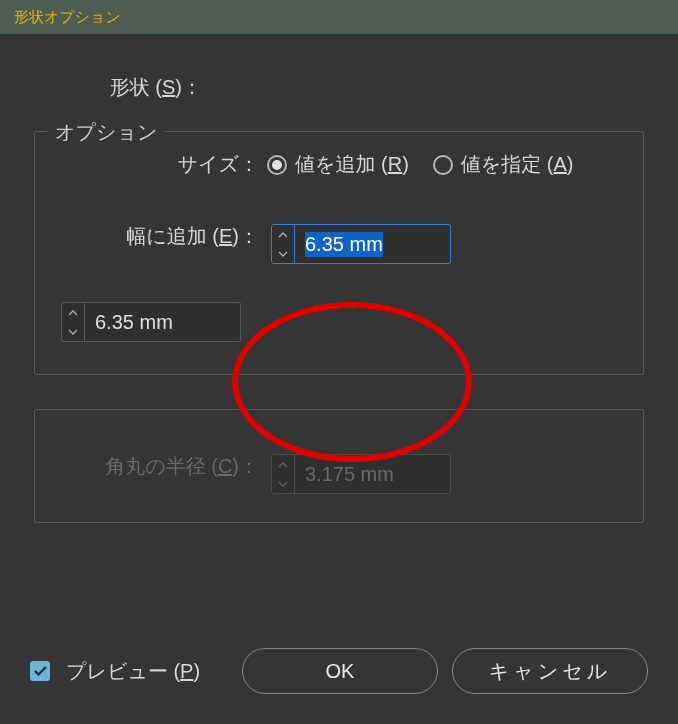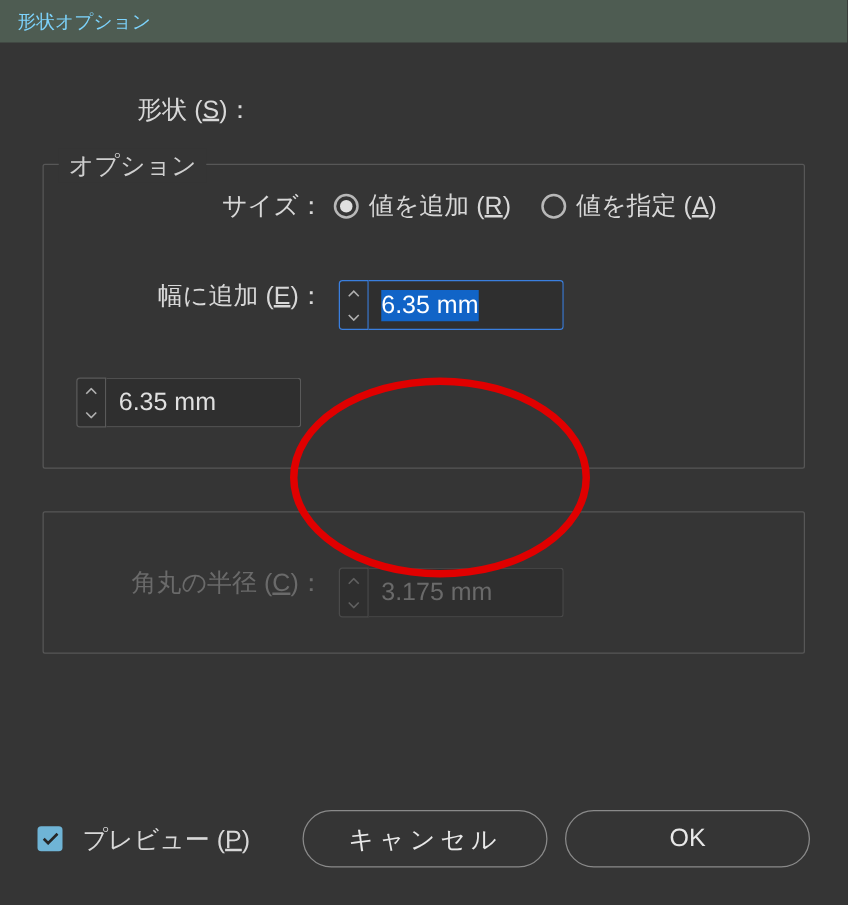--- a/index.html
+++ b/index.html
@@ -13,21 +13,21 @@
     overflow: hidden;
     position: relative;
   }
   .titlebar {
     background: #4e5c52;
     height: 34px;
     display: flex;
     align-items: center;
     padding-left: 14px;
     font-size: 15px;
-    color: #7dd3fc;
+    color: #eab308;
   }
   .content {
     padding: 40px 30px 20px 30px;
   }
   .row {
     display: flex;
     align-items: center;
     margin-bottom: 28px;
   }
   .label {
@@ -301,20 +301,20 @@
   <div class="checkbox">
     <span class="checkbox-box">
       <svg class="checkmark" viewBox="0 0 13 10">
           <path d="M1 5 L4.5 8.5 L12 1" stroke="#262626" stroke-width="2.2" fill="none"></path>
         </svg>
     </span>
     <span><span>プレビュー (</span><span class="mnemonic">P</span><span>)</span></span>
   </div>
   <div class="spacer"></div>
   <div class="btn">
+    <span style="letter-spacing:0;">OK</span>
+  </div>
+  <div class="btn">
     <span>キャンセル</span>
   </div>
-  <div class="btn">
-    <span style="letter-spacing:0;">OK</span>
-  </div>
 </div>
 
 <div class="annotation-ellipse"></div>
 
 </body></html>

